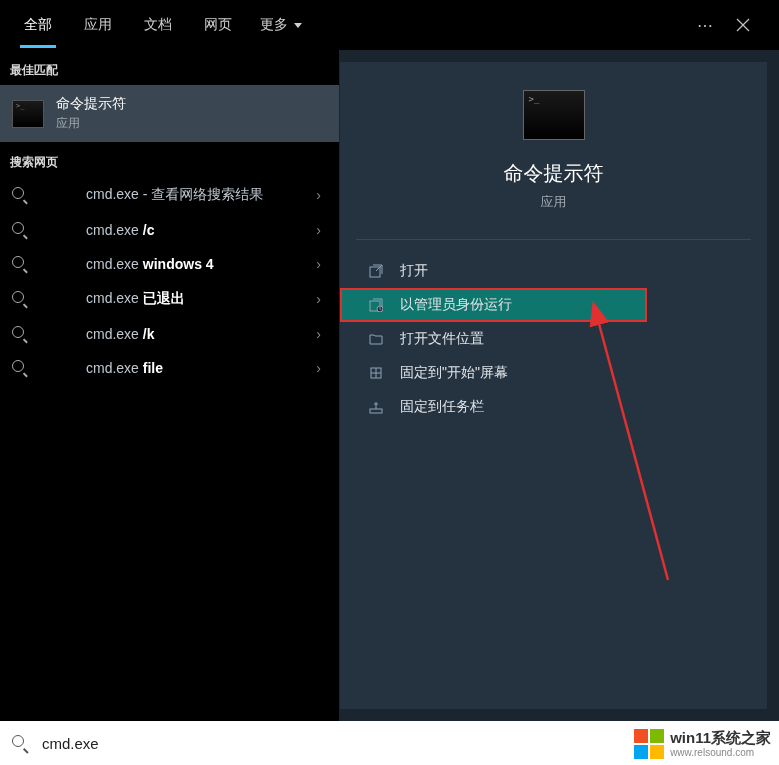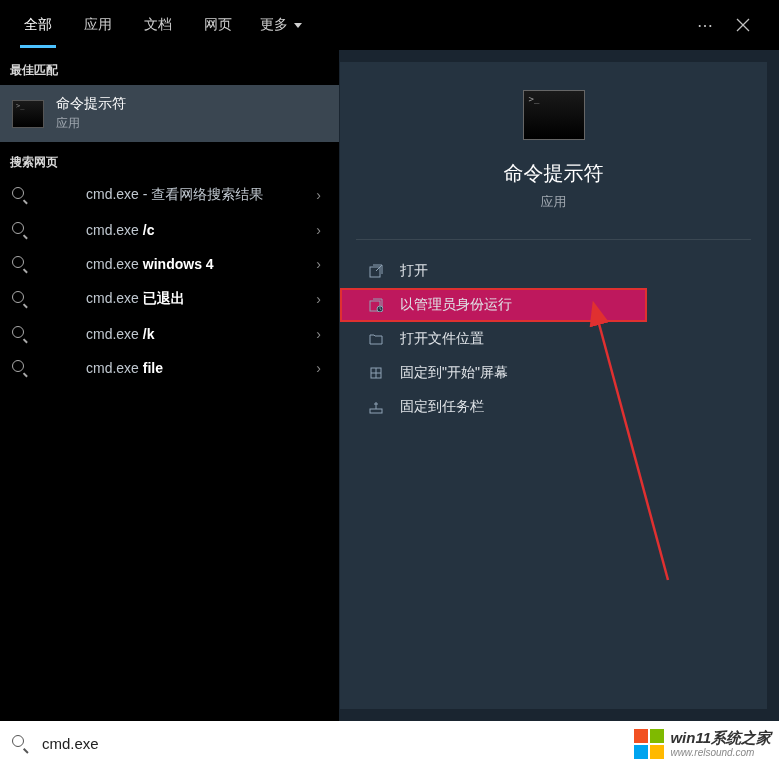--- a/index.html
+++ b/index.html
@@ -204,21 +204,21 @@
       display: flex;
       align-items: center;
       padding: 8px 28px;
       font-size: 14px;
       color: #e0e4e8;
       cursor: pointer;
       position: relative;
     }
     .action-item.highlighted {
       border: 2px solid #e03030;
-      background: #be185d;
+      background: #0f766e;
       padding: 6px 26px;
       margin-right: 120px;
     }
     .action-icon {
       width: 16px; height: 16px;
       margin-right: 16px;
       display: flex;
       align-items: center;
       justify-content: center;
       color: #8fa3b5;
@@ -290,21 +290,21 @@
       width: 30px; height: 30px;
       display: grid;
       grid-template-columns: 1fr 1fr;
       grid-template-rows: 1fr 1fr;
       gap: 2px;
     }
     .wm-logo div:nth-child(1){background:#f25022;}
     .wm-logo div:nth-child(2){background:#7fba00;}
     .wm-logo div:nth-child(3){background:#00a4ef;}
     .wm-logo div:nth-child(4){background:#ffb900;}
-    .wm-text { display:flex; flex-direction:column; line-height:1.1;font-style:italic;}
+    .wm-text { display:flex; flex-direction:column; line-height:1.1;}
     .wm-text .l1 { font-size:15px; color:#333; font-weight:600;}
     .wm-text .l2 { font-size:10px; color:#888;}
   </style>
 </head>
 <body>
 
 <div class="tab-bar">
   <div class="tab active">全部</div>
   <div class="tab">应用</div>
   <div class="tab">文档</div>

